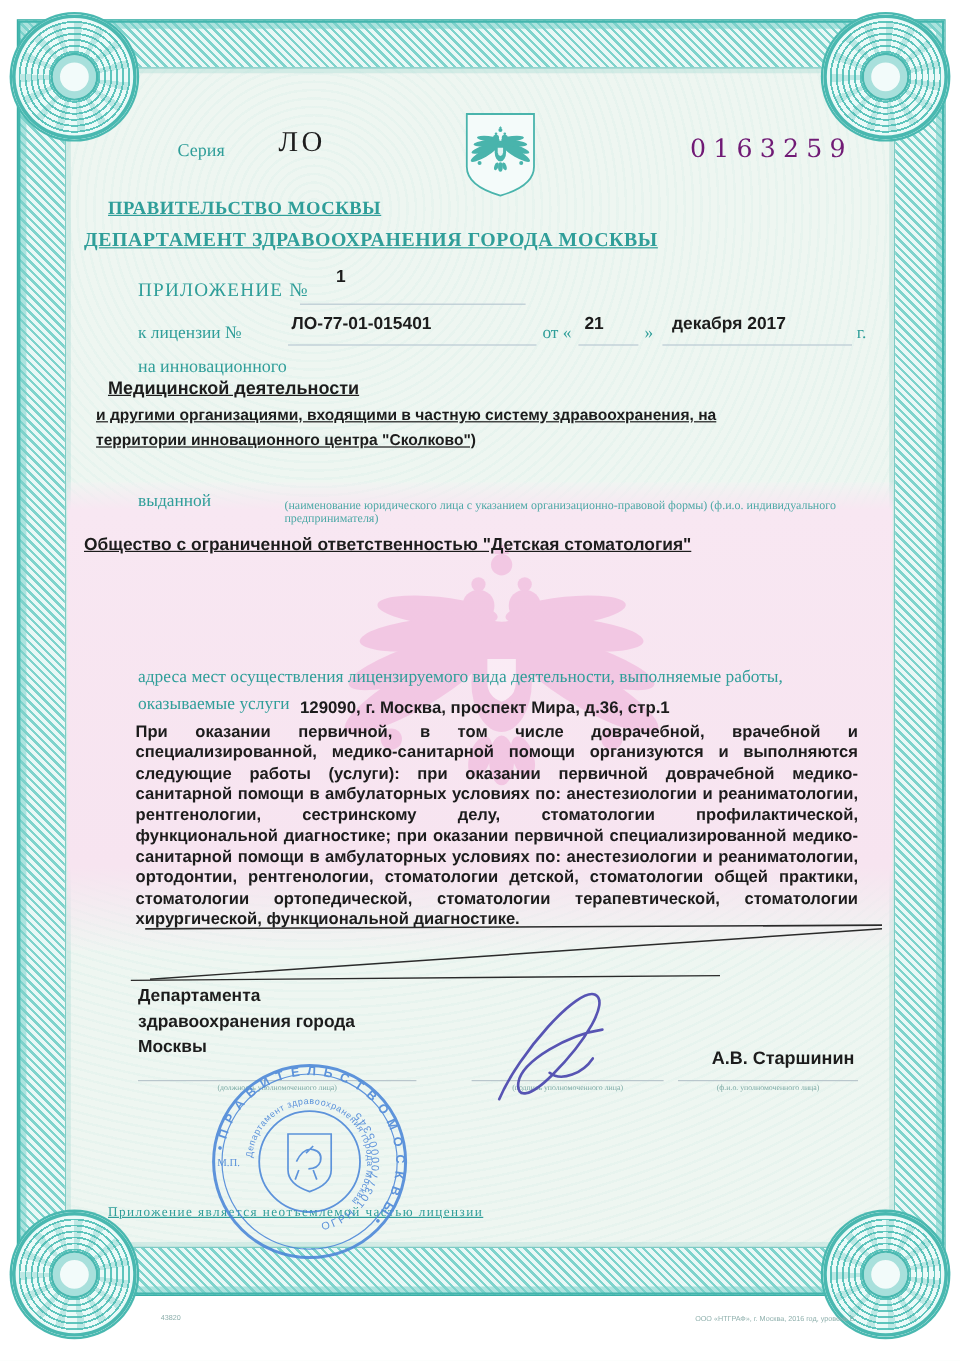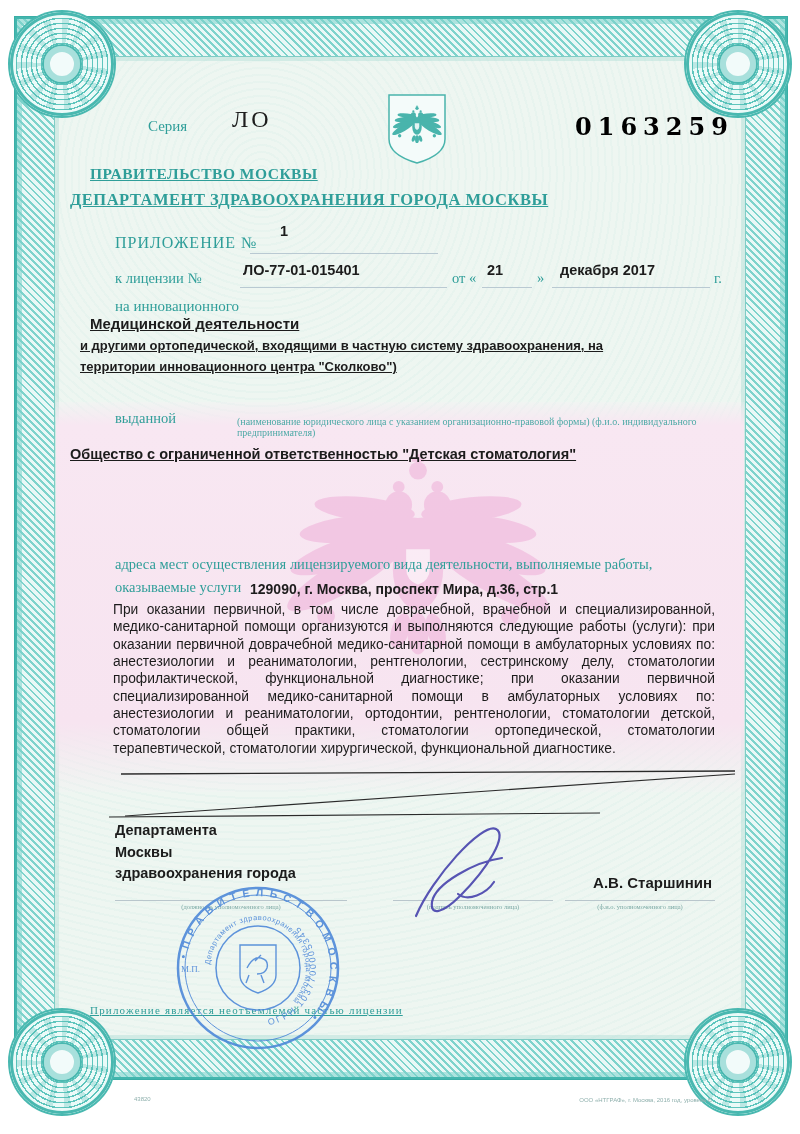--- a/index.html
+++ b/index.html
@@ -29,24 +29,24 @@
     background:linear-gradient(180deg,rgba(250,238,246,.2) 0%,#f8e7f2 6%,#f7e4f0 82%,rgba(250,238,246,.15) 100%);
     z-index:1;}
   .watermark{left:250px;top:438px;width:336px;height:252px;color:#eeaad6;opacity:.5;z-index:2;}
   
   .teal{color:var(--accent);font-family:"Liberation Serif",serif;}
   .boldv{color:var(--ink);font-weight:bold;font-family:"Liberation Sans",sans-serif;}
   .z{z-index:5;}
   .uline{border-bottom:1px solid #b9c9d2;height:1px;z-index:4;}
   .caprule{border-top:1px solid #b9c6cc;color:#7ba9a4;font-size:6.5px;text-align:center;
     padding-top:2px;font-family:"Liberation Serif",serif;z-index:5;}
-  .serial{font-family:"DejaVu Serif",serif;color:#000000;font-size:24px;letter-spacing:6px;font-weight:bold;}
+  .serial{font-family:"DejaVu Serif",serif;color:#701a75;font-size:21px;letter-spacing:6px;}
   .center{text-align:left;text-decoration:underline;}
   .tiny{font-size:6px;color:#8fb0ad;font-family:"Liberation Sans",sans-serif;z-index:5;}
-  .para{font-weight:normal;color:var(--ink);font-size:13.8px;line-height:17.35px;
+  .para{font-weight:bold;color:var(--ink);font-size:13.8px;line-height:17.35px;
     text-align:justify;font-family:"Liberation Sans",sans-serif;}
   svg{display:block;}
 </style>
 </head>
 <body>
 
 <svg width="0" height="0" style="position:absolute">
   <defs>
     <symbol id="dbl-eagle" viewBox="0 0 200 170">
       <g fill="currentColor">
@@ -116,21 +116,21 @@
 <div class="abs z boldv" style="left:487px;top:262px;font-size:14.5px">21</div>
 <div class="abs uline" style="left:482px;top:286px;width:50px"></div>
 <div class="abs z teal" style="left:537px;top:270px;font-size:14.5px">»</div>
 <div class="abs z boldv" style="left:560px;top:262px;font-size:14.5px">декабря 2017</div>
 <div class="abs uline" style="left:552px;top:286px;width:158px"></div>
 <div class="abs z teal" style="left:714px;top:270px;font-size:14.5px">г.</div>
 
 <div class="abs z teal" style="left:115px;top:298px;font-size:15px">на инновационного</div>
 <div class="abs z boldv center" style="left:90px;top:315px;width:620px;font-size:15px">Медицинской деятельности</div>
 <div class="abs z center" style="left:80px;top:336px;width:640px;font-size:13px;line-height:20.5px;color:var(--ink);font-weight:bold">
-  <div>и другими ортопедической, входящими в частную систему здравоохранения, на</div>
+  <div>и другими организациями, входящими в частную систему здравоохранения, на</div>
   <div>территории инновационного центра "Сколково")</div>
 </div>
 
 <div class="abs z teal" style="left:115px;top:410px;font-size:14.5px">выданной</div>
 <div class="abs z teal" style="left:237px;top:416px;width:478px;font-size:10px;opacity:.85">(наименование юридического лица с указанием организационно-правовой формы) (ф.и.о. индивидуального предпринимателя)</div>
 <div class="abs z boldv center" style="left:70px;top:446px;width:660px;font-size:14.5px">Общество с ограниченной ответственностью "Детская стоматология"</div>
 
 <div class="abs z teal" style="left:115px;top:556px;width:600px;font-size:14.5px">адреса мест осуществления лицензируемого вида деятельности, выполняемые работы,</div>
 <div class="abs z teal" style="left:115px;top:579px;font-size:14.5px">оказываемые услуги</div>
 <div class="abs z boldv" style="left:250px;top:581px;font-size:14px">129090, г. Москва, проспект Мира, д.36, стр.1</div>
@@ -138,22 +138,22 @@
 <div class="abs z para" style="left:113px;top:601px;width:602px">При оказании первичной, в том числе доврачебной, врачебной и специализированной, медико-санитарной помощи организуются и выполняются следующие работы (услуги): при оказании первичной доврачебной медико-санитарной помощи в амбулаторных условиях по: анестезиологии и реаниматологии, рентгенологии, сестринскому делу, стоматологии профилактической, функциональной диагностике; при оказании первичной специализированной медико-санитарной помощи в амбулаторных условиях по: анестезиологии и реаниматологии, ортодонтии, рентгенологии, стоматологии детской, стоматологии общей практики, стоматологии ортопедической, стоматологии терапевтической, стоматологии хирургической, функциональной диагностике.</div>
 
 <svg class="abs z" style="left:105px;top:768px" width="632" height="52" viewBox="0 0 632 52">
   <line x1="16" y1="6" x2="630" y2="3" stroke="#2a2a2a" stroke-width="1.4"></line>
   <line x1="20" y1="48" x2="630" y2="6" stroke="#2a2a2a" stroke-width="1.2"></line>
   <line x1="4" y1="49" x2="495" y2="45" stroke="#2a2a2a" stroke-width="1.2"></line>
 </svg>
 
 <div class="abs z boldv" style="left:115px;top:820px;font-size:14.5px;line-height:21.5px">
   <div>Департамента</div>
+  <div>здравоохранения города</div>
   <div>Москвы</div>
-  <div>здравоохранения города</div>
 </div>
 <div class="abs z boldv" style="left:500px;top:874px;width:212px;text-align:right;font-size:15px">А.В. Старшинин</div>
 
 <div class="abs caprule" style="left:115px;top:900px;width:232px">(должность уполномоченного лица)</div>
 <div class="abs caprule" style="left:393px;top:900px;width:160px">(подпись уполномоченного лица)</div>
 <div class="abs caprule" style="left:565px;top:900px;width:150px">(ф.и.о. уполномоченного лица)</div>
 
 <svg class="abs" style="left:402px;top:816px;z-index:7" width="140" height="120" viewBox="0 0 140 120">
   <g fill="none" stroke="#4743ad" stroke-width="2.2" stroke-linecap="round" opacity=".9">
     <path d="M14,100 C30,62 80,6 94,13 C106,19 86,52 58,80 C40,98 28,100 30,86 C33,68 72,46 100,42"></path>

